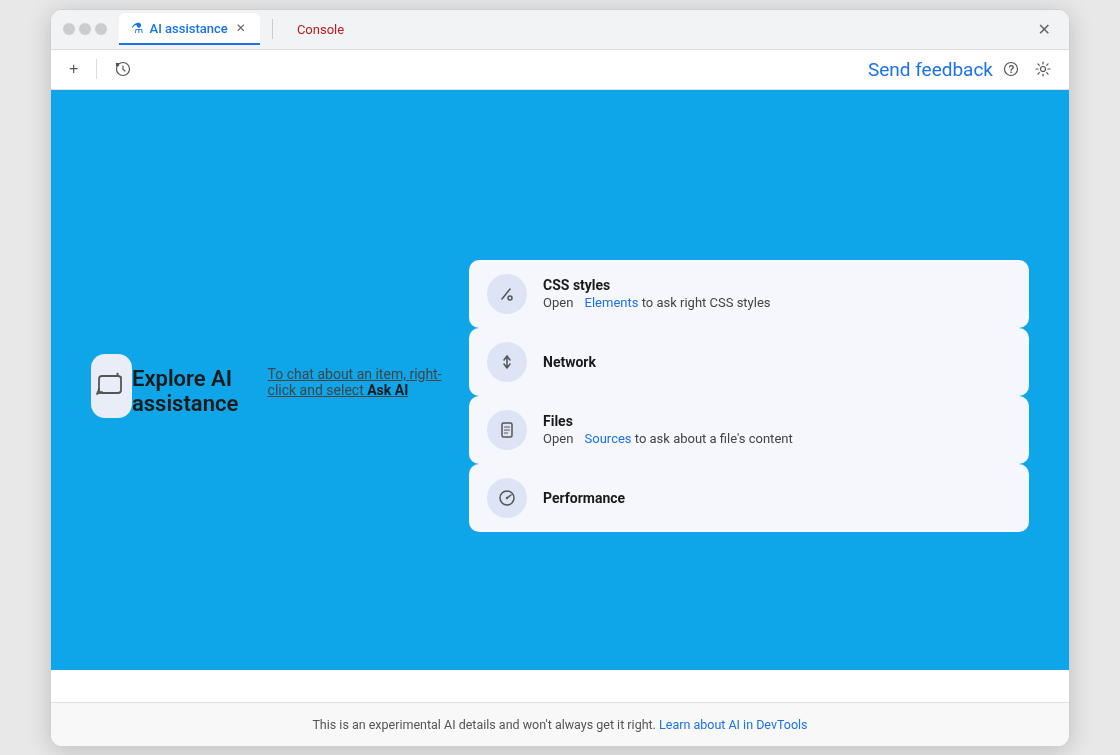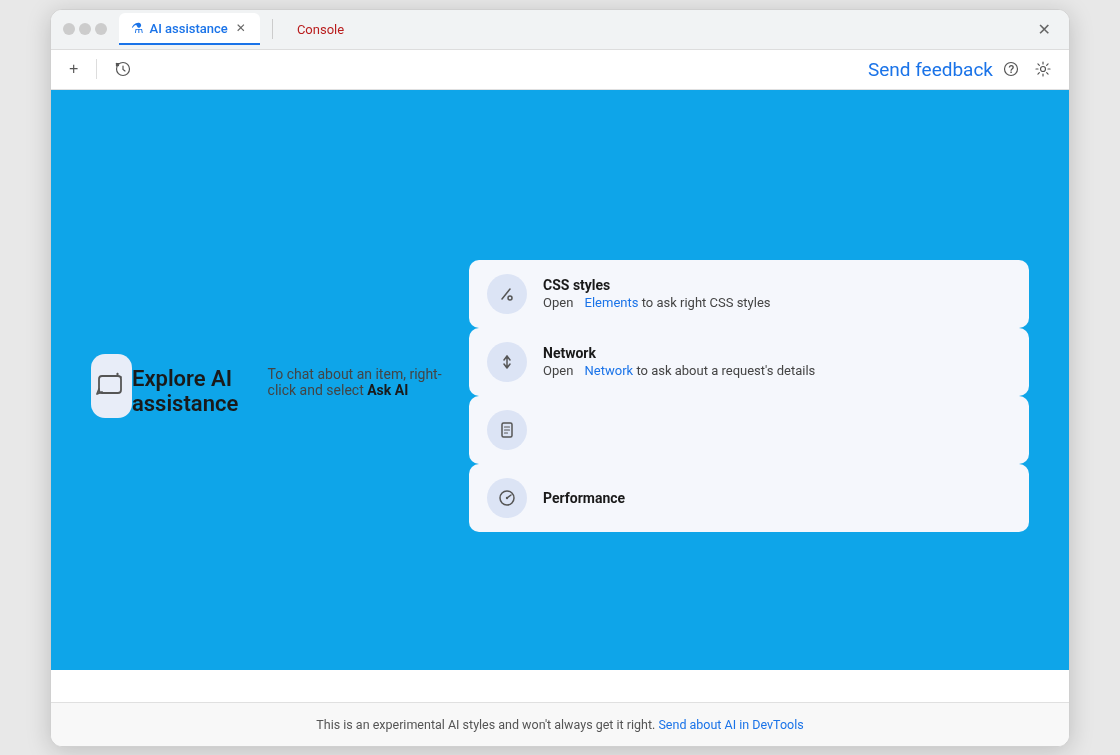--- a/index.html
+++ b/index.html
@@ -172,20 +172,21 @@
       font-size: 22px;
       font-weight: 600;
       color: #1a1a1a;
       margin-bottom: 10px;
     }
 
     .explore-subtitle {
       font-size: 14px;
       color: #444;
       margin-bottom: 28px;
+      text-decoration: underline;
     }
 
     .explore-subtitle strong {
       font-weight: 700;
       color: #1a1a1a;
     }
 
     .features-list {
       width: 100%;
       max-width: 560px;
@@ -354,48 +355,51 @@
       </div>
 
       <div class="feature-card">
         <div class="feature-icon-wrap">
           <svg viewBox="0 0 20 20" fill="none" xmlns="http://www.w3.org/2000/svg">
             <path d="M10 4v12M10 4l-3 4M10 4l3 4M10 16l-3-4M10 16l3-4" stroke="#555" stroke-width="1.5" stroke-linecap="round" stroke-linejoin="round"></path>
           </svg>
         </div>
         <div class="feature-text">
           <span class="feature-title">Network</span>
-          <span class="feature-desc">
-            <span>Open </span><a href="#">Network</a><span> to ask about a request's details</span>
-          </span>
         </div>
       </div>
 
       <div class="feature-card">
         <div class="feature-icon-wrap">
           <svg viewBox="0 0 20 20" fill="none" xmlns="http://www.w3.org/2000/svg">
             <rect x="5" y="3" width="10" height="14" rx="1.5" stroke="#555" stroke-width="1.5"></rect>
             <path d="M7.5 7h5M7.5 10h5M7.5 13h3" stroke="#555" stroke-width="1.2" stroke-linecap="round"></path>
           </svg>
+        </div>
+        <div class="feature-text">
+          <span class="feature-title">Files</span>
+          <span class="feature-desc">
+            <span>Open </span><a href="#">Sources</a><span> to ask about a file's content</span>
+          </span>
         </div>
       </div>
 
       <div class="feature-card">
         <div class="feature-icon-wrap">
           <svg viewBox="0 0 20 20" fill="none" xmlns="http://www.w3.org/2000/svg">
             <circle cx="10" cy="10" r="7" stroke="#555" stroke-width="1.5"></circle>
             <path d="M10 10 L14 7" stroke="#555" stroke-width="1.5" stroke-linecap="round"></path>
             <circle cx="10" cy="10" r="1.2" fill="#555"></circle>
           </svg>
         </div>
         <div class="feature-text">
           <span class="feature-title">Performance</span>
         </div>
       </div>
 
     </div>
   </div>
 
   <div class="footer">
-    <span>This is an experimental AI styles and won't always get it right. </span><a href="#">Send about AI in DevTools</a>
+    <span>This is an experimental AI details and won't always get it right. </span><a href="#">Learn about AI in DevTools</a>
   </div>
 
 </div>
 
 </body></html>

